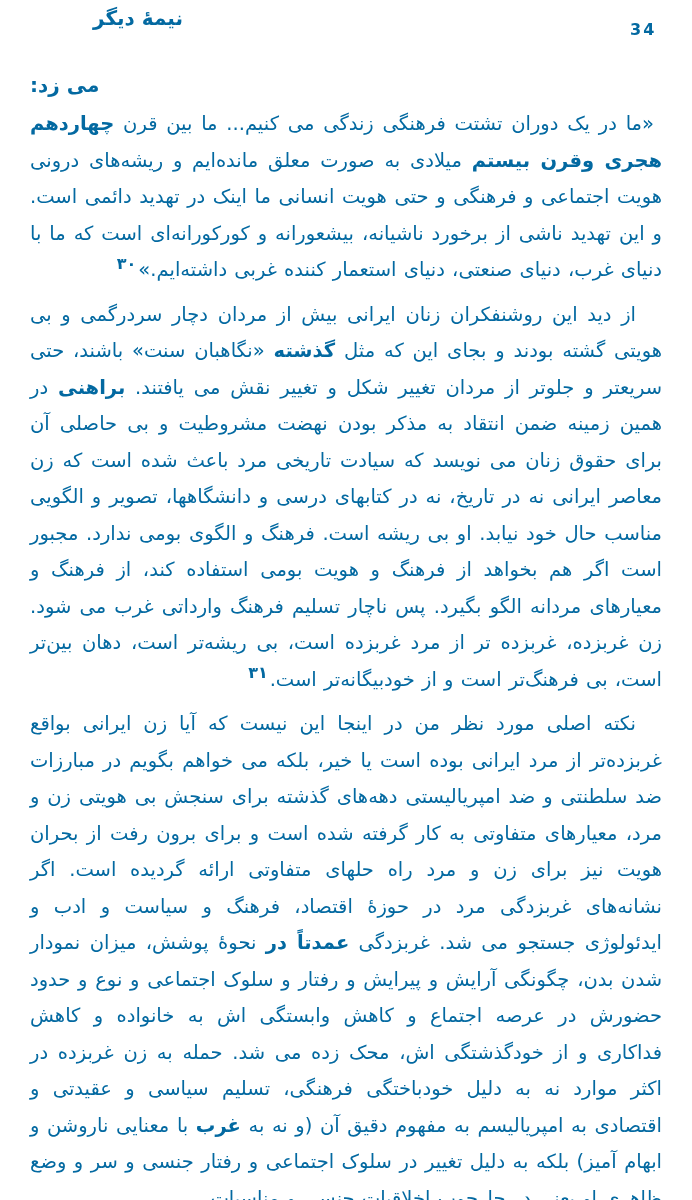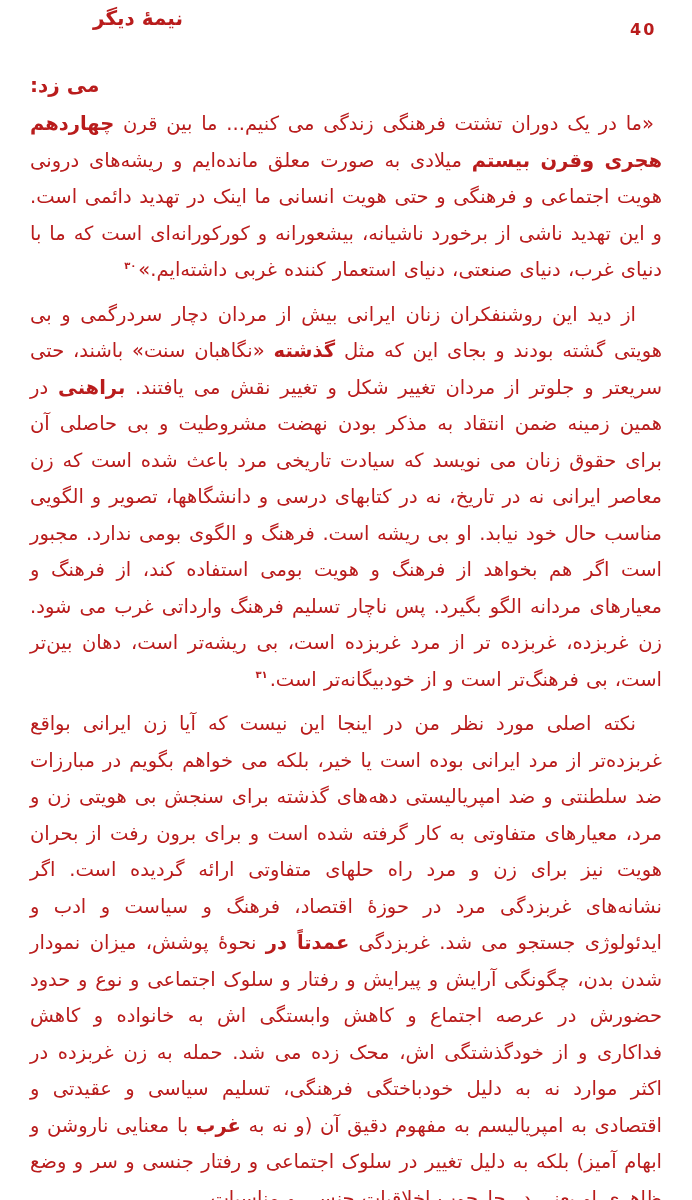--- a/index.html
+++ b/index.html
@@ -4,21 +4,21 @@
 <style>
   * { margin: 0; padding: 0; box-sizing: border-box; }
   html, body { background: #e8e8e8; }
   body { font-family: "DejaVu Sans", sans-serif; }
   .page {
     position: relative;
     width: 692px;
     height: 1200px;
     margin: 0 auto;
     background: #ffffff;
-    color: #b91c1c;
+    color: #0369a1;
     overflow: hidden;
     direction: rtl;
   }
   .journal-title {
     position: absolute;
     left: 93px;
     top: 6px;
     font-size: 20px;
     font-weight: bold;
     direction: rtl;
@@ -49,35 +49,35 @@
     font-size: 19.5px;
     line-height: 36.5px;
     text-align: justify;
     text-justify: inter-word;
     word-spacing: 1px;
   }
   .paragraph.quote { text-indent: 8px; }
   .paragraph.body-para { text-indent: 26px; margin-top: 8px; }
   .bold { font-weight: bold; }
   sup.fn {
-    font-size: 10px;
+    font-size: 16px;
     font-weight: bold;
     line-height: 0;
     vertical-align: super;
     margin-right: 2px;
   }
 </style>
 </head>
 <body>
 
 <div class="page">
 
   <div class="journal-title">نیمهٔ دیگر</div>
 
-  <div class="page-number">40</div>
+  <div class="page-number">34</div>
 
   <div class="text-block">
 
     <p class="lead-line">می زد:</p>
 
     <p class="paragraph quote"><span>«ما در یک دوران تشتت فرهنگی زندگی می کنیم... ما بین قرن </span><span class="bold">چهاردهم هجری وقرن بیستم</span><span> میلادی به صورت معلق مانده‌ایم و ریشه‌های درونی هویت اجتماعی و فرهنگی و حتی هویت انسانی ما اینک در تهدید دائمی است. و این تهدید ناشی از برخورد ناشیانه، بیشعورانه و کورکورانه‌ای است که ما با دنیای غرب، دنیای صنعتی، دنیای استعمار کننده غربی داشته‌ایم.»</span><sup class="fn">۳۰</sup></p>
 
     <p class="paragraph body-para"><span>از دید این روشنفکران زنان ایرانی بیش از مردان دچار سردرگمی و بی هویتی گشته بودند و بجای این که مثل </span><span class="bold">گذشته</span><span> «نگاهبان سنت» باشند، حتی سریعتر و جلوتر از مردان تغییر شکل و تغییر نقش می یافتند. </span><span class="bold">براهنی</span><span> در همین زمینه ضمن انتقاد به مذکر بودن نهضت مشروطیت و بی حاصلی آن برای حقوق زنان می نویسد که سیادت تاریخی مرد باعث شده است که زن معاصر ایرانی نه در تاریخ، نه در کتابهای درسی و دانشگاهها، تصویر و الگویی مناسب حال خود نیابد. او بی ریشه است. فرهنگ و الگوی بومی ندارد. مجبور است اگر هم بخواهد از فرهنگ و هویت بومی استفاده کند، از فرهنگ و معیارهای مردانه الگو بگیرد. پس ناچار تسلیم فرهنگ وارداتی غرب می شود. زن غربزده، غربزده تر از مرد غربزده است، بی ریشه‌تر است، دهان بین‌تر است، بی فرهنگ‌تر است و از خودبیگانه‌تر است.</span><sup class="fn">۳۱</sup></p>
 
     <p class="paragraph body-para"><span>نکته اصلی مورد نظر من در اینجا این نیست که آیا زن ایرانی بواقع غربزده‌تر از مرد ایرانی بوده است یا خیر، بلکه می خواهم بگویم در مبارزات ضد سلطنتی و ضد امپریالیستی دهه‌های گذشته برای سنجش بی هویتی زن و مرد، معیارهای متفاوتی به کار گرفته شده است و برای برون رفت از بحران هویت نیز برای زن و مرد راه حلهای متفاوتی ارائه گردیده است. اگر نشانه‌های غربزدگی مرد در حوزهٔ اقتصاد، فرهنگ و سیاست و ادب و ایدئولوژی جستجو می شد. غربزدگی </span><span class="bold">عمدتاً در</span><span> نحوهٔ پوشش، میزان نمودار شدن بدن، چگونگی آرایش و پیرایش و رفتار و سلوک اجتماعی و نوع و حدود حضورش در عرصه اجتماع و کاهش وابستگی اش به خانواده و کاهش فداکاری و از خودگذشتگی اش، محک زده می شد. حمله به زن غربزده در اکثر موارد نه به دلیل خودباختگی فرهنگی، تسلیم سیاسی و عقیدتی و اقتصادی به امپریالیسم به مفهوم دقیق آن (و نه به </span><span class="bold">غرب</span><span> با معنایی ناروشن و ابهام آمیز) بلکه به دلیل تغییر در سلوک اجتماعی و رفتار جنسی و سر و وضع ظاهری او یعنی در چارچوب اخلاقیات جنسی و مناسبات</span></p>

